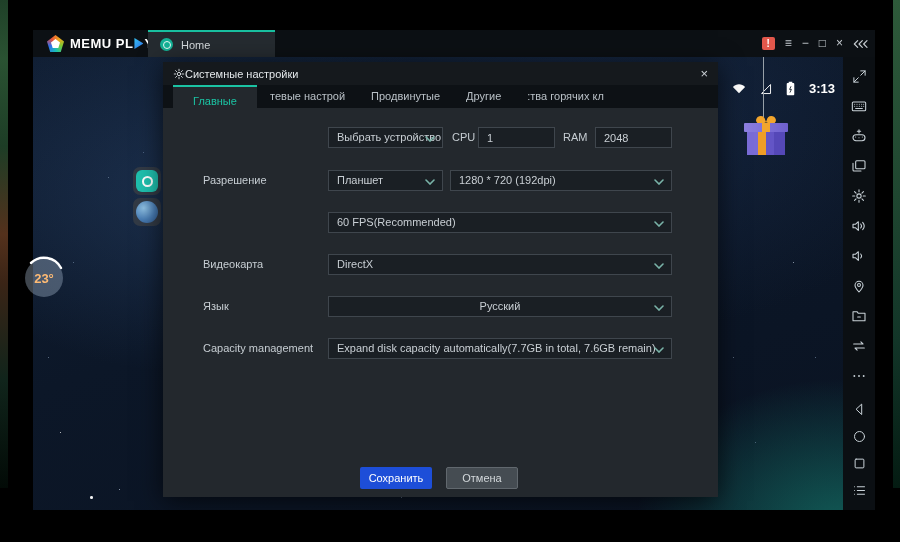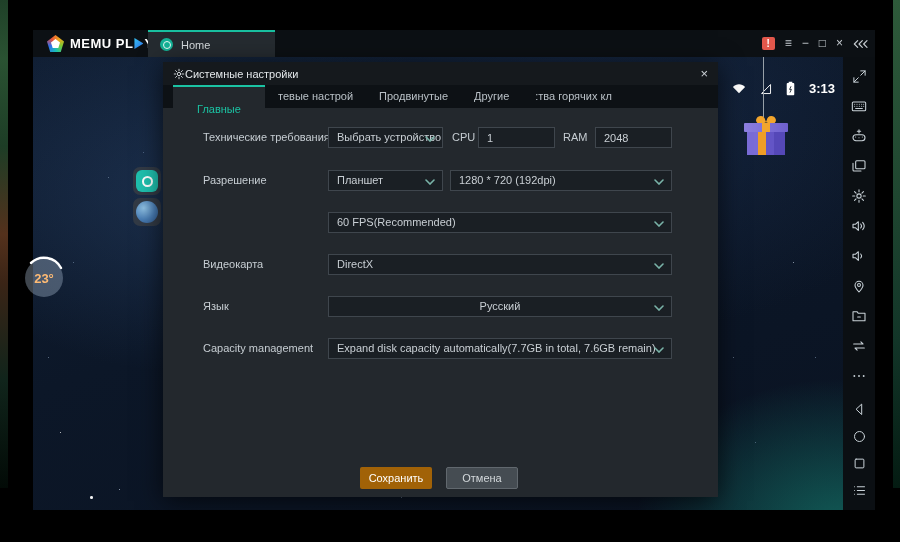--- a/index.html
+++ b/index.html
@@ -99,31 +99,31 @@
   .dialog { position:absolute; left:163px; top:62px; width:555px; height:435px; background:#23282d;
     z-index:20; box-shadow:0 4px 24px rgba(0,0,0,.65); font-size:11px; }
   .d-header { position:absolute; left:0; top:0; width:100%; height:23px; background:#15191d;
     display:flex; align-items:center; padding:0 10px; }
   .d-header svg { stroke:#dfe3e6; fill:none; stroke-width:1.8; stroke-linecap:round; }
   .d-title { color:#e3e7ea; }
   .d-close { margin-left:auto; color:#ccd2d7; font-size:13px; cursor:pointer; line-height:23px; }
   .d-tabs { position:absolute; left:0; top:23px; width:100%; height:23px; background:#0d1115;
     display:flex; padding-left:10px; }
   .d-tab { height:23px; line-height:22px; padding:0 13px; color:#b9c0c6; cursor:pointer; white-space:nowrap; }
-  .d-tab.active { background:#23282d; color:#1bc3a3; border-top:2px solid #1bc3a3; line-height:20px; width:92px; text-align:center; padding:12px; }
+  .d-tab.active { background:#23282d; color:#1bc3a3; border-top:2px solid #1bc3a3; line-height:20px; width:84px; text-align:center; padding:4px; }
   .r-label { position:absolute; left:40px; width:130px; height:21px; line-height:21px; color:#c6cdd2; }
   .mini-label { position:absolute; width:30px; height:21px; line-height:21px; color:#c6cdd2; }
   .sel, .inp { position:absolute; height:21px; background:#1a1f24; border:1px solid #3f464d;
     color:#c9cfd4; font-size:11px; line-height:19px; padding:0 8px; cursor:pointer;
     white-space:nowrap; overflow:hidden; font-family:"Liberation Sans", sans-serif; }
   .sel svg { position:absolute; right:7px; top:8px; stroke:#79b3a8; fill:none; stroke-width:1.6; stroke-linecap:round; }
   .inp { cursor:text; }
   .btn { position:absolute; top:405px; width:72px; height:22px; border:none; border-radius:2px;
     font-size:11px; cursor:pointer; font-family:"Liberation Sans", sans-serif; }
-  .btn-save { left:197px; background:#a16207; color:#fff; }
+  .btn-save { left:197px; background:#1d4ed8; color:#fff; }
   .btn-cancel { left:283px; background:#454c52; color:#d3d8db; border:1px solid #61686e; }
 </style>
 </head>
 <body>
 
 <div class="stage">
   <div class="edge-left"></div>
   <div class="edge-right"></div>
 
   <div class="window">
@@ -305,21 +305,20 @@
       <span class="d-close">×</span>
     </div>
     <div class="d-tabs">
       <span class="d-tab active">Главные</span>
       <span class="d-tab">тевые настрой</span>
       <span class="d-tab">Продвинутые</span>
       <span class="d-tab">Другие</span>
       <span class="d-tab">:тва горячих кл</span>
     </div>
 
-    <span class="r-label" style="top:65px">Технические требования</span>
     <div class="sel" style="left:165px; top:65px; width:115px;">
       <span>Выбрать устройство</span>
       <svg width="10" height="6" viewBox="0 0 10 6">
           <path d="M1 1l4 4 4-4"></path>
         </svg>
     </div>
     <span class="mini-label" style="left:289px; top:65px;">CPU</span>
     <input class="inp" style="left: 315px; top: 65px; width: 77px;" readonly="" value="1">
     <span class="mini-label" style="left:400px; top:65px;">RAM</span>
     <input class="inp" style="left: 432px; top: 65px; width: 77px;" readonly="" value="2048">

